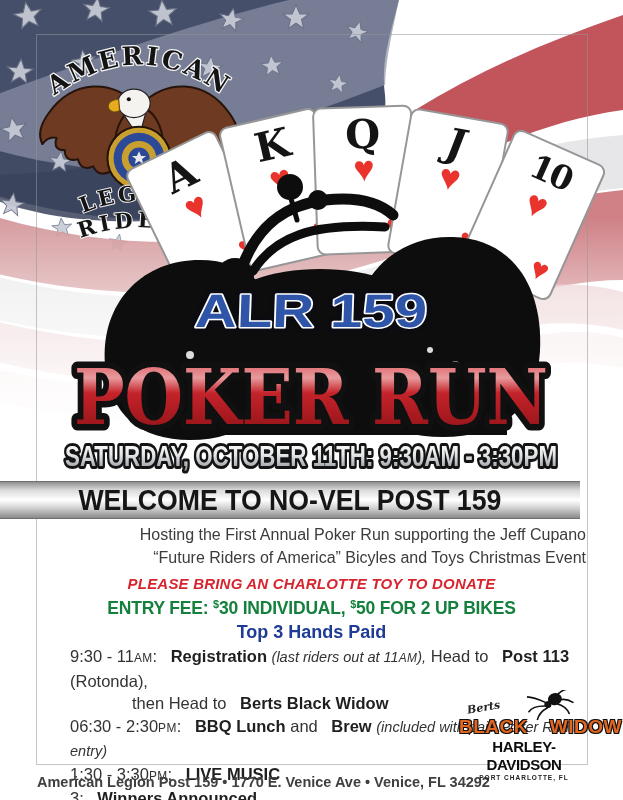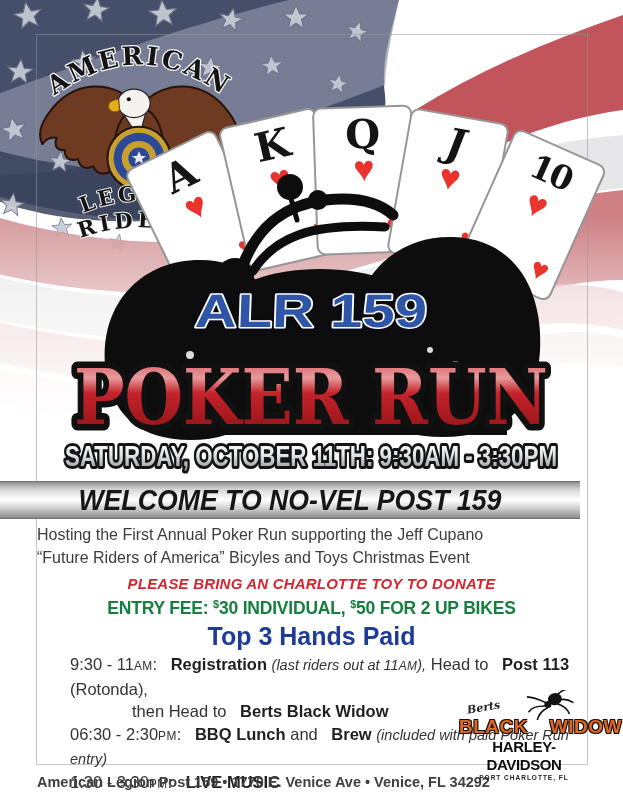--- a/index.html
+++ b/index.html
@@ -37,33 +37,33 @@
   
   .bike{position:absolute;left:85px;top:165px;z-index:4;}
 
   
   .headline-svg{position:absolute;left:0;top:0;z-index:5;pointer-events:none;}
 
   
   .banner{position:absolute;left:0;top:481px;width:580px;height:36px;z-index:6;
           background:linear-gradient(180deg,#8f8f8f 0%,#d9d9d9 22%,#ffffff 50%,#d2d2d2 72%,#8a8a8a 100%);
           border-top:1px solid #6f6f6f;border-bottom:1px solid #6f6f6f;
-          display:flex;align-items:center;justify-content:center;font-style:italic;}
+          display:flex;align-items:center;justify-content:center;}
   .banner span{display:inline-block;transform:scaleX(0.92);font-weight:bold;font-size:29px;
                letter-spacing:0px;color:#161616;white-space:nowrap;}
 
   
   .content{position:absolute;left:37px;top:522px;width:549px;z-index:6;color:#3a3a3a;}
-  .intro{margin:2px 0;text-align:left;font-size:16px;line-height:21px;color:#3c3c3c;}
+  .intro{margin:2px 0;text-align:right;font-size:16px;line-height:21px;color:#3c3c3c;}
   .toy-notice{margin:7px 0 0 0;text-align:center;font-size:15px;font-weight:bold;font-style:italic;
               color:#d6252e;letter-spacing:0.2px;}
   .fee{margin:6px 0 0 0;text-align:center;font-size:17.5px;font-weight:600;color:#15803d;
        letter-spacing:-0.2px;}
   .fee .dollar{font-size:0.62em;vertical-align:6px;font-weight:bold;}
-  .hands{margin:3px 0 2px 0;text-align:center;font-size:25px;font-weight:bold;color:#1e3c96;}
+  .hands{margin:3px 0 2px 0;text-align:center;font-size:18px;font-weight:bold;color:#1e3c96;}
   .sched{padding-left:33px;padding-right:10px;font-size:16.5px;line-height:22.5px;color:#333333;}
   .sched-line.indent{margin-left:62px;}
   .sched .b{font-weight:bold;color:#1f1f1f;padding-left:9px;}
   .sched .i{font-style:italic;font-size:14.5px;}
   .sched .sc{font-size:0.72em;letter-spacing:0.4px;}
 
   
   .hd-logo{position:absolute;left:459px;top:694px;width:130px;height:72px;z-index:7;
            text-align:center;color:#111;}
   .hd-berts{position:absolute;left:8px;top:7px;font-family:"DejaVu Serif",serif;font-style:italic;

